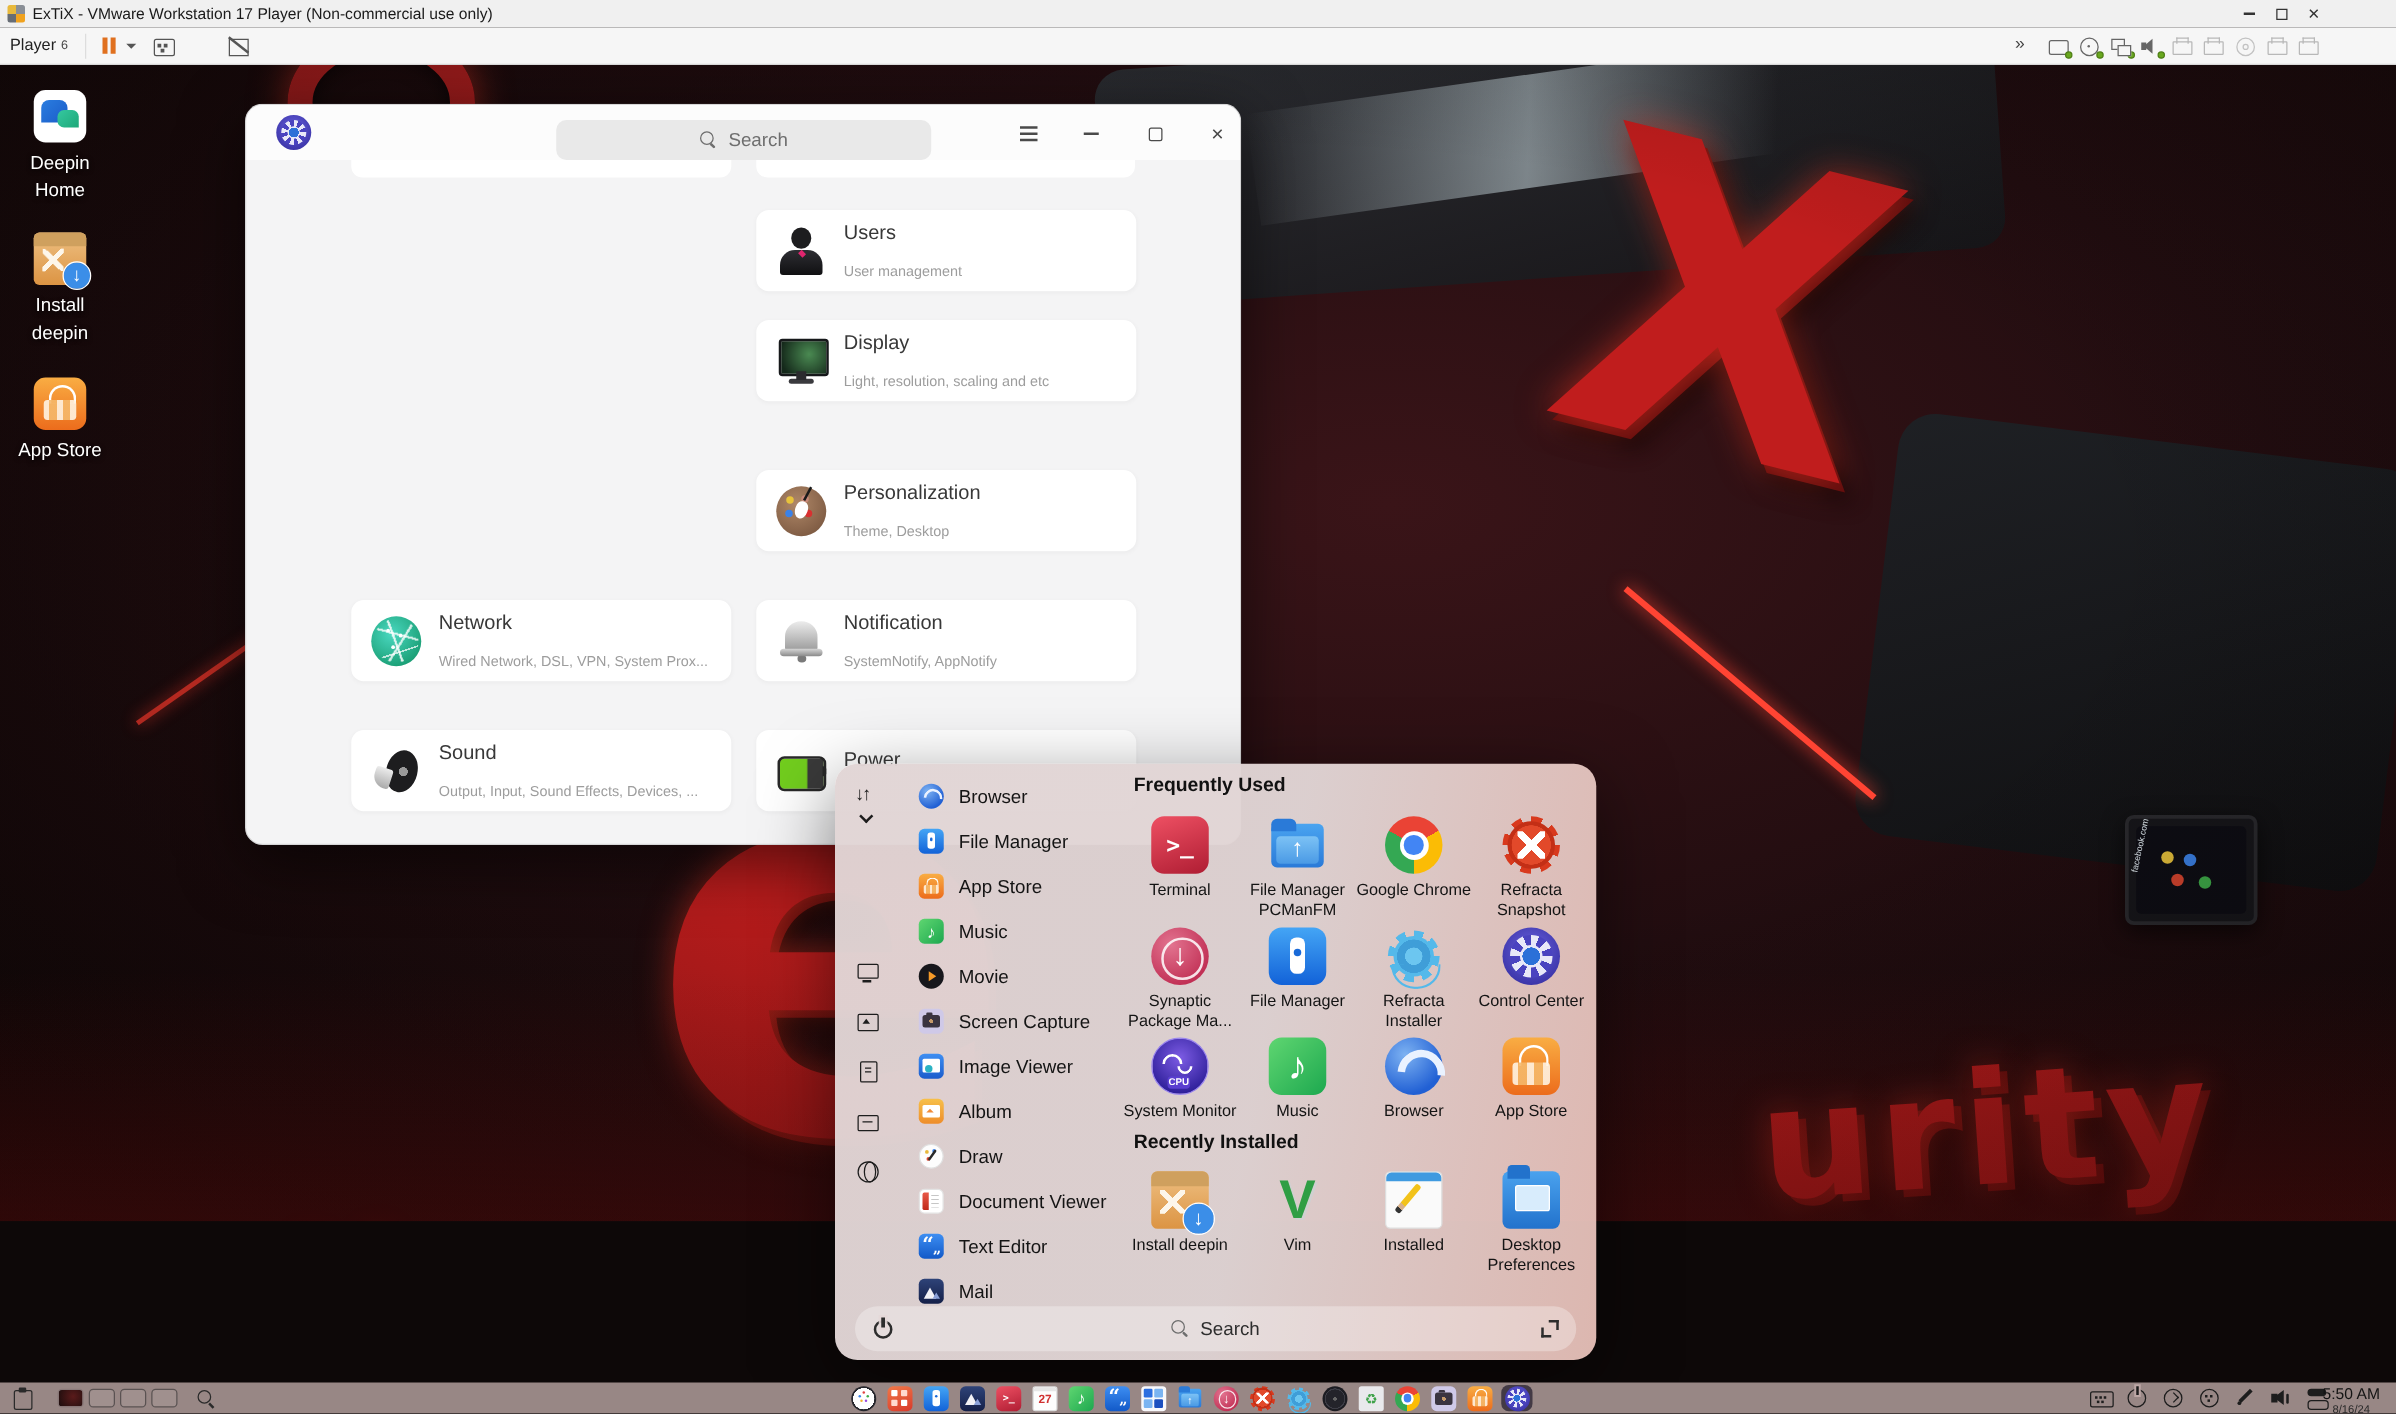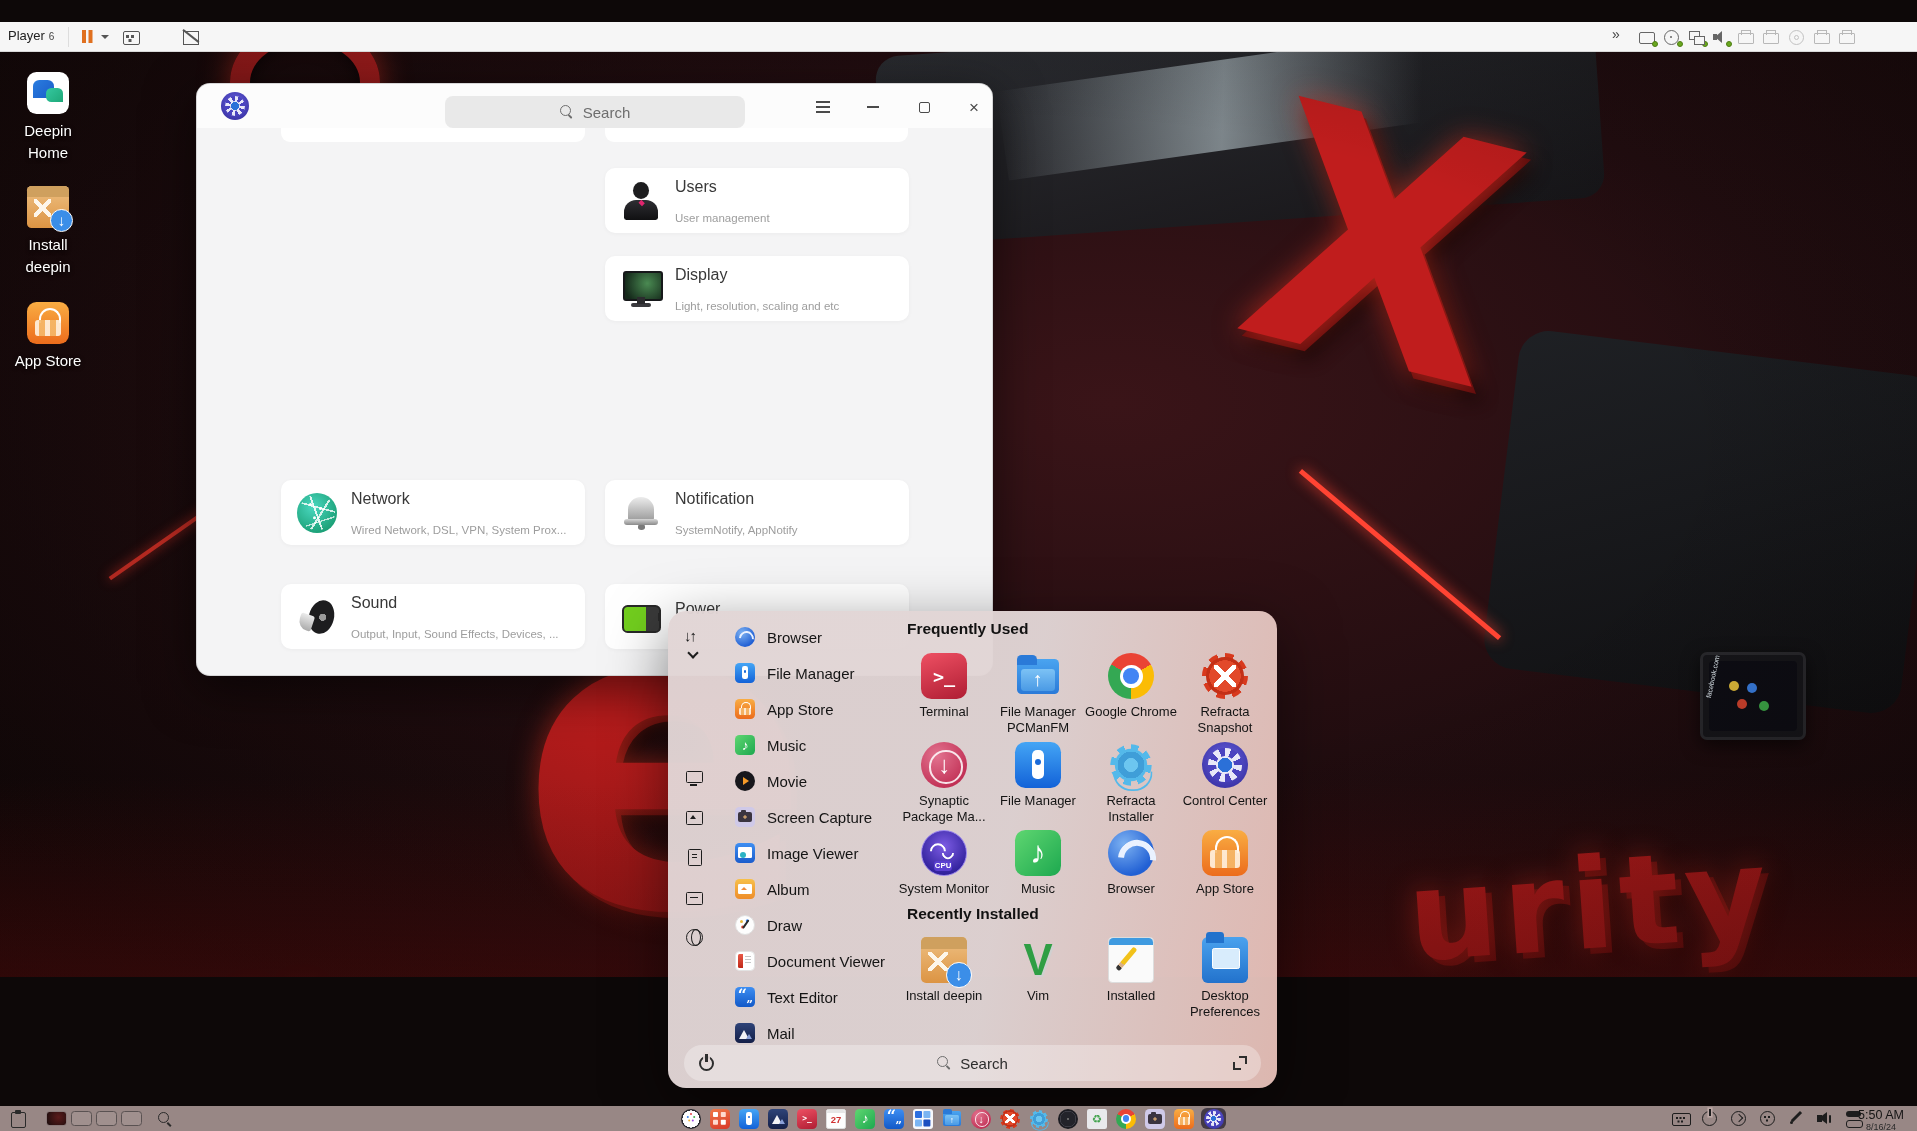--- a/index.html
+++ b/index.html
@@ -258,20 +258,33 @@
 .tr-tog::after{content:"";position:absolute;left:0;top:9.5px;width:15px;height:6px;border:1.5px solid #1d1d1d;border-radius:3px}
 #clock{position:absolute;left:1848px;top:2px;width:66px;text-align:center;color:#141414}
 #clock .t{font-size:12.5px}
 #clock .d{font-size:9px;margin-top:0px;color:#2a2a2a}
 </style>
 </head>
 <body>
 
 <div id="screen">
 
+  <div id="titlebar">
+    <span class="vmlogo"></span>
+    <span class="wtitle">ExTiX - VMware Workstation 17 Player (Non-commercial use only)</span>
+    <div class="win-ctrls" style="left:1786px">
+      <span class="wbtn">
+          <span class="minbar"></span>
+        </span>
+      <span class="wbtn">
+          <span class="maxsq"></span>
+        </span>
+      <span class="wbtn">✕</span>
+    </div>
+  </div>
 
   <div id="menubar">
     <span class="menu-player">
       <span>Player</span>
         <span class="menu-badge">6</span>
     </span>
     <span class="vm-sep" style="left:68px"></span>
     <span class="vmtool vm-pause" style="left:78px"></span>
     <span class="vmtool vm-caret" style="left:100px"></span>
     <span class="vmtool vm-sendkey" style="left:122px"></span>
@@ -372,20 +385,29 @@
     </div>
     <div class="card small" style="left:408px;top:172px">
       <span class="ai cc ic-display">
           <i></i>
         </span>
       <div class="ct">
         <div class="card-title">Display</div>
         <div class="card-sub">Light, resolution, scaling and etc</div>
       </div>
     </div>
+    <div class="card small" style="left:408px;top:292px">
+      <span class="ai cc ic-palette">
+          <i></i>
+        </span>
+      <div class="ct">
+        <div class="card-title">Personalization</div>
+        <div class="card-sub">Theme, Desktop</div>
+      </div>
+    </div>
     <div class="card small" style="left:84px;top:396px">
       <span class="ai cc ic-network"></span>
       <div class="ct">
         <div class="card-title">Network</div>
         <div class="card-sub">Wired Network, DSL, VPN, System Prox...</div>
       </div>
     </div>
     <div class="card small" style="left:408px;top:396px">
       <span class="ai cc ic-bell">
           <i></i>

